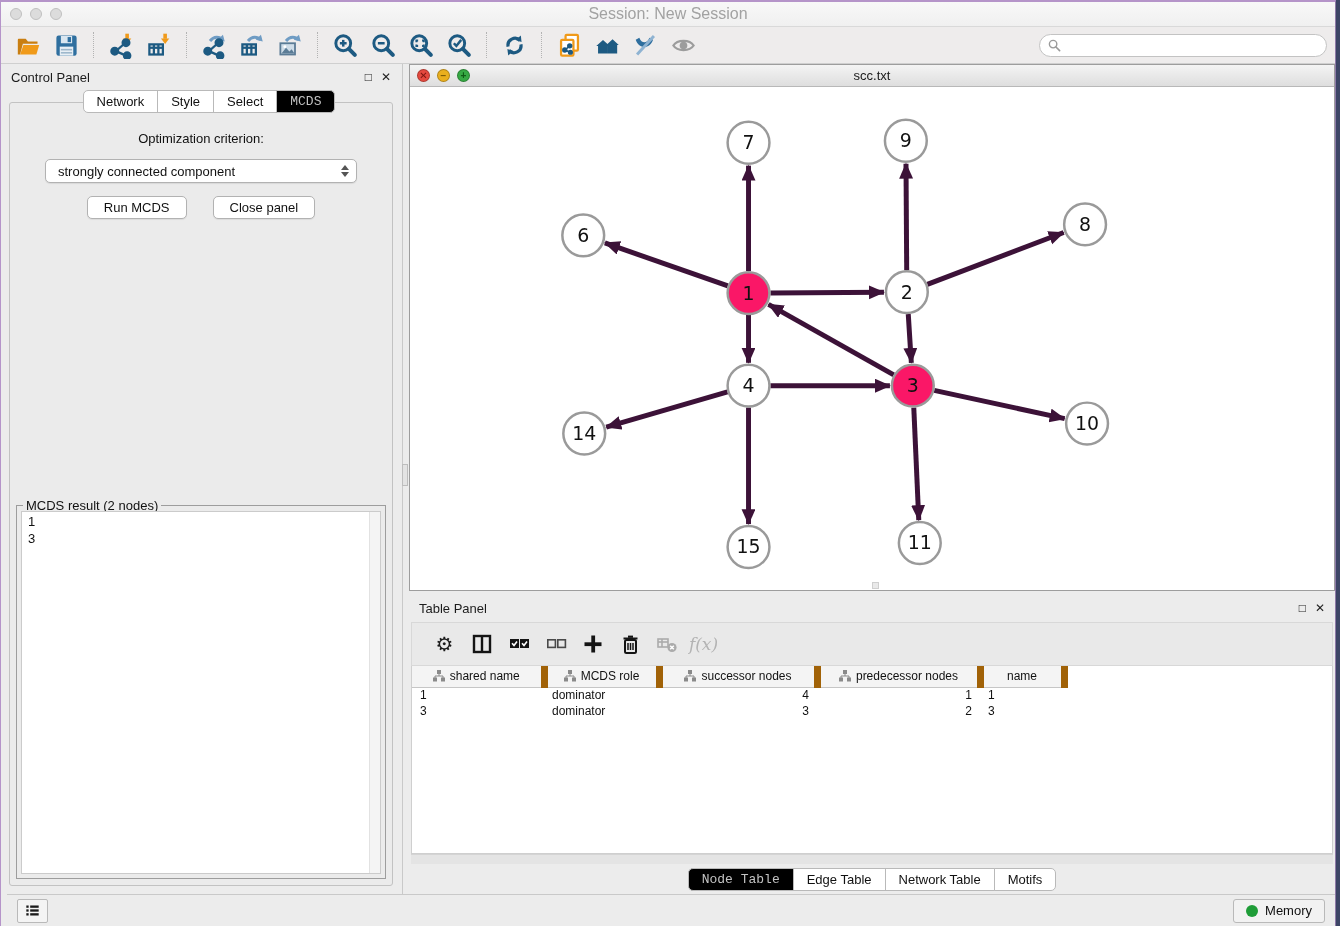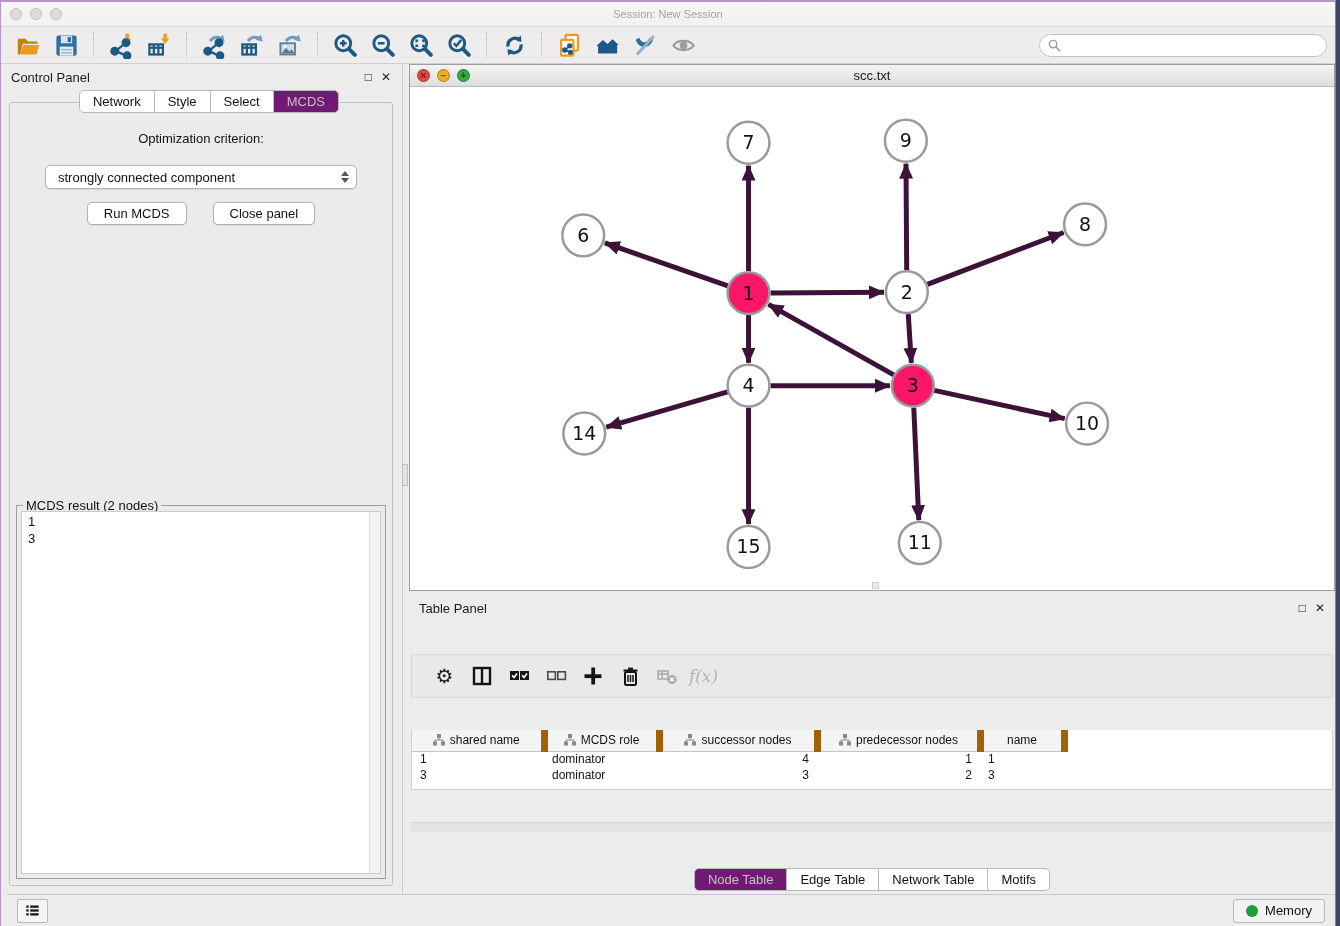--- a/index.html
+++ b/index.html
@@ -5,21 +5,21 @@
   * { margin:0; padding:0; box-sizing:border-box; }
   html,body { width:1340px; height:926px; }
   body { background:#3d4566; font-family:"Liberation Sans","DejaVu Sans",sans-serif; position:relative; overflow:hidden; }
   .window { position:absolute; left:0; top:0; width:1336px; height:926px; background:#ececec;
             border-top:2px solid #b594c9; border-left:1px solid #b594c9; border-right:1px solid #8f7aa8; display:flex; flex-direction:column; }
 
   
   .titlebar { height:25px; background:linear-gradient(#f8f8f8,#f0f0f0); border-bottom:1px solid #d9d9d9;
               display:flex; align-items:center; padding:0 9px; position:relative; flex:none; }
   .tl-dot { width:12px; height:12px; border-radius:50%; background:#dcdcdc; border:1px solid #c0c0c0; margin-right:8px; }
-  .titlebar .title { position:absolute; left:0; right:0; text-align:center; font-size:11px; color:#a2a2a2; }
+  .titlebar .title { position:absolute; left:0; right:0; text-align:center; font-size:16px; color:#a2a2a2; }
 
   
   .toolbar { height:37px; background:#eeecec; border-bottom:1px solid #cfcfcf; display:flex; align-items:center; padding:0 8px; flex:none; }
   .tb-btn { width:38px; height:30px; display:flex; align-items:center; justify-content:center; cursor:default; }
   .tb-btn svg { width:27px; height:27px; }
   .tb-sep { width:0; height:26px; border-left:1px dotted #b3b3b3; margin:0 8px; }
   .searchbox { margin-left:auto; width:288px; height:23px; background:#fff; border:1px solid #c3c3c3; border-radius:12px;
                display:flex; align-items:center; padding:0 8px; }
   .searchbox svg { width:13px; height:13px; margin-right:5px; flex:none; }
   .searchbox input { border:none; outline:none; flex:1; font-size:12px; background:transparent; }
@@ -30,24 +30,24 @@
   
   .cpanel { width:400px; flex:none; display:flex; flex-direction:column; }
   .panel-head { height:26px; display:flex; align-items:center; padding:0 10px; flex:none; }
   .panel-head .ph-title { font-size:13px; color:#1c1c1c; }
   .ph-icons { margin-left:auto; display:flex; gap:9px; }
   .ph-ic { font-size:12px; font-weight:bold; color:#222; line-height:1; cursor:default; }
   .cp-tabs { display:flex; justify-content:center; flex:none; position:relative; z-index:2;margin-left:16px; }
   .tabbtn { font-size:13px; padding:3px 13px; background:#fff; border:1px solid #b9b9b9; margin-left:-1px; color:#111; cursor:default; }
   .tabbtn:first-child { border-top-left-radius:5px; border-bottom-left-radius:5px; margin-left:0; }
   .tabbtn:last-child { border-top-right-radius:5px; border-bottom-right-radius:5px; }
-  .tabbtn.active { background:#701a75; color:#c3c3c3; }
+  .tabbtn.active { background:#000000; color:#c3c3c3;font-family:Liberation Mono, monospace; }
   .cp-content { flex:1; margin:-11px 8px 8px; border:1px solid #c2c2c2; border-radius:3px; background:#ebebeb;
                 display:flex; flex-direction:column; align-items:center; padding-top:28px; min-height:0; }
-  .opt-label { font-size:13px; color:#111; margin-bottom:19px; }
+  .opt-label { font-size:13px; color:#111; margin-bottom:13px; }
   .combo { width:312px; height:24px; background:#fff; border:1px solid #b2b2b2; border-radius:5px; box-shadow:0 1px 1px rgba(0,0,0,.08);
            display:flex; align-items:center; padding:0 7px 0 12px; cursor:default; }
   .combo .val { font-size:13px; color:#111; flex:1; }
   .stepper { display:flex; flex-direction:column; gap:2px; }
   .stepper i { width:0; height:0; border-left:4px solid transparent; border-right:4px solid transparent; display:block; }
   .stepper .up { border-bottom:5px solid #555; }
   .stepper .dn { border-top:5px solid #555; }
   .btnrow { display:flex; gap:26px; margin-top:13px; }
   .pbtn { font-size:13px; color:#111; background:#fff; border:1px solid #b2b2b2; border-radius:5px; padding:3px 16px;
           box-shadow:0 1px 1px rgba(0,0,0,.07); cursor:default; }
@@ -74,21 +74,21 @@
               font-size:10px; font-weight:bold; line-height:1; }
   .nw-title { position:absolute; left:0; right:0; text-align:center; font-size:13px; color:#1a1a1a; }
   .nw-canvas { flex:1; position:relative; background:#fff; }
   .nw-canvas svg { position:absolute; inset:0; }
   .nw-resize { position:absolute; left:50%; bottom:1px; width:7px; height:7px; background:#e9e9e9; border:1px solid #cfcfcf; }
 
   
   .hsplit { height:4px; flex:none; background:#ececec; }
 
   
-  .tpanel { flex:1; display:flex; flex-direction:column; min-height:0;gap:32px; }
+  .tpanel { flex:1; display:flex; flex-direction:column; min-height:0; }
   .tp-toolbar { height:44px; flex:none; margin:1px 2px 0; background:#e9e9e9; border:1px solid #d8d8d8;
                 display:flex; align-items:center; padding:0 14px; gap:0; }
   .tp-btn { width:37px; height:34px; display:flex; align-items:center; justify-content:center; cursor:default; }
   .tp-btn svg { width:22px; height:22px; }
   .tp-gear { font-size:20px; color:#1b1b1b; font-family:"DejaVu Sans",sans-serif; }
   .tp-fx { font-family:"DejaVu Serif",serif; font-style:italic; font-size:17px; color:#b3b3b3; }
   .tablewrap { flex:1; margin:0 2px; background:#fff; border:1px solid #cfcfcf; border-top:none; overflow:hidden; min-height:0; }
   table.dtable { border-collapse:collapse; table-layout:fixed; }
   .dtable th { height:21px; background:#f4f4f4; border-bottom:1px solid #c6c6c6; border-right:7px solid #a16207;
                font-weight:normal; font-size:12px; color:#111; padding:0 4px; }

